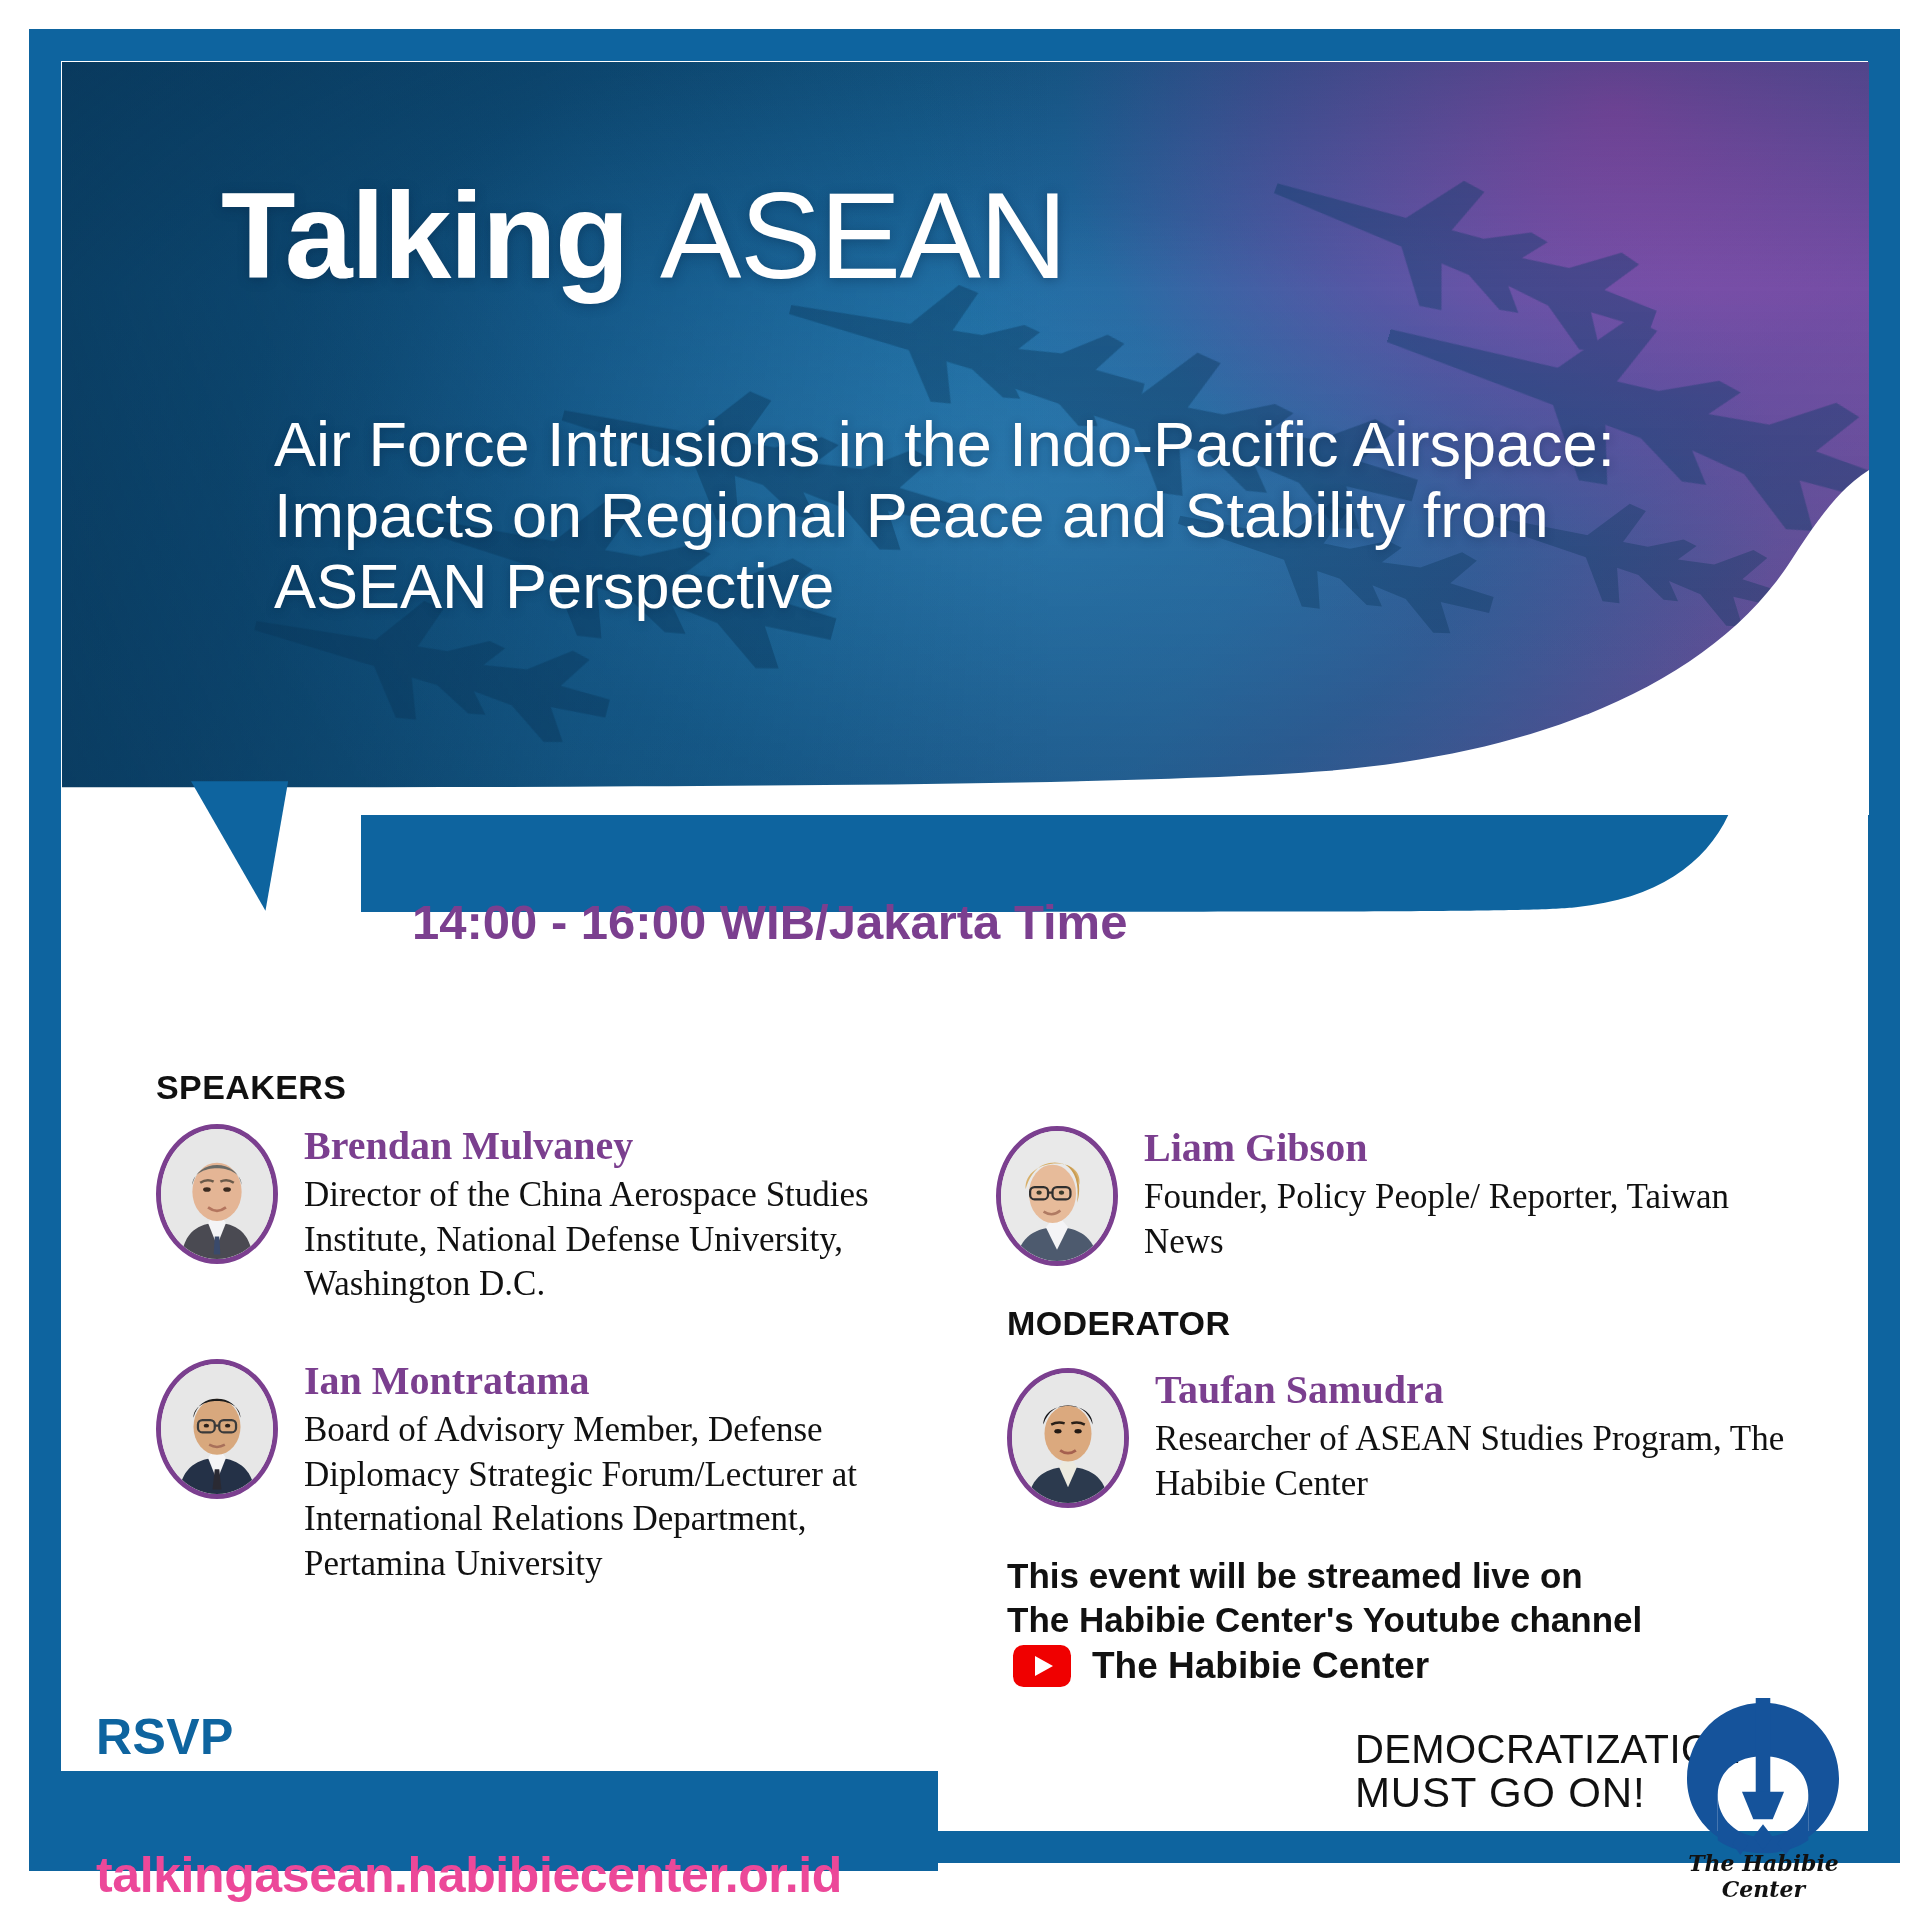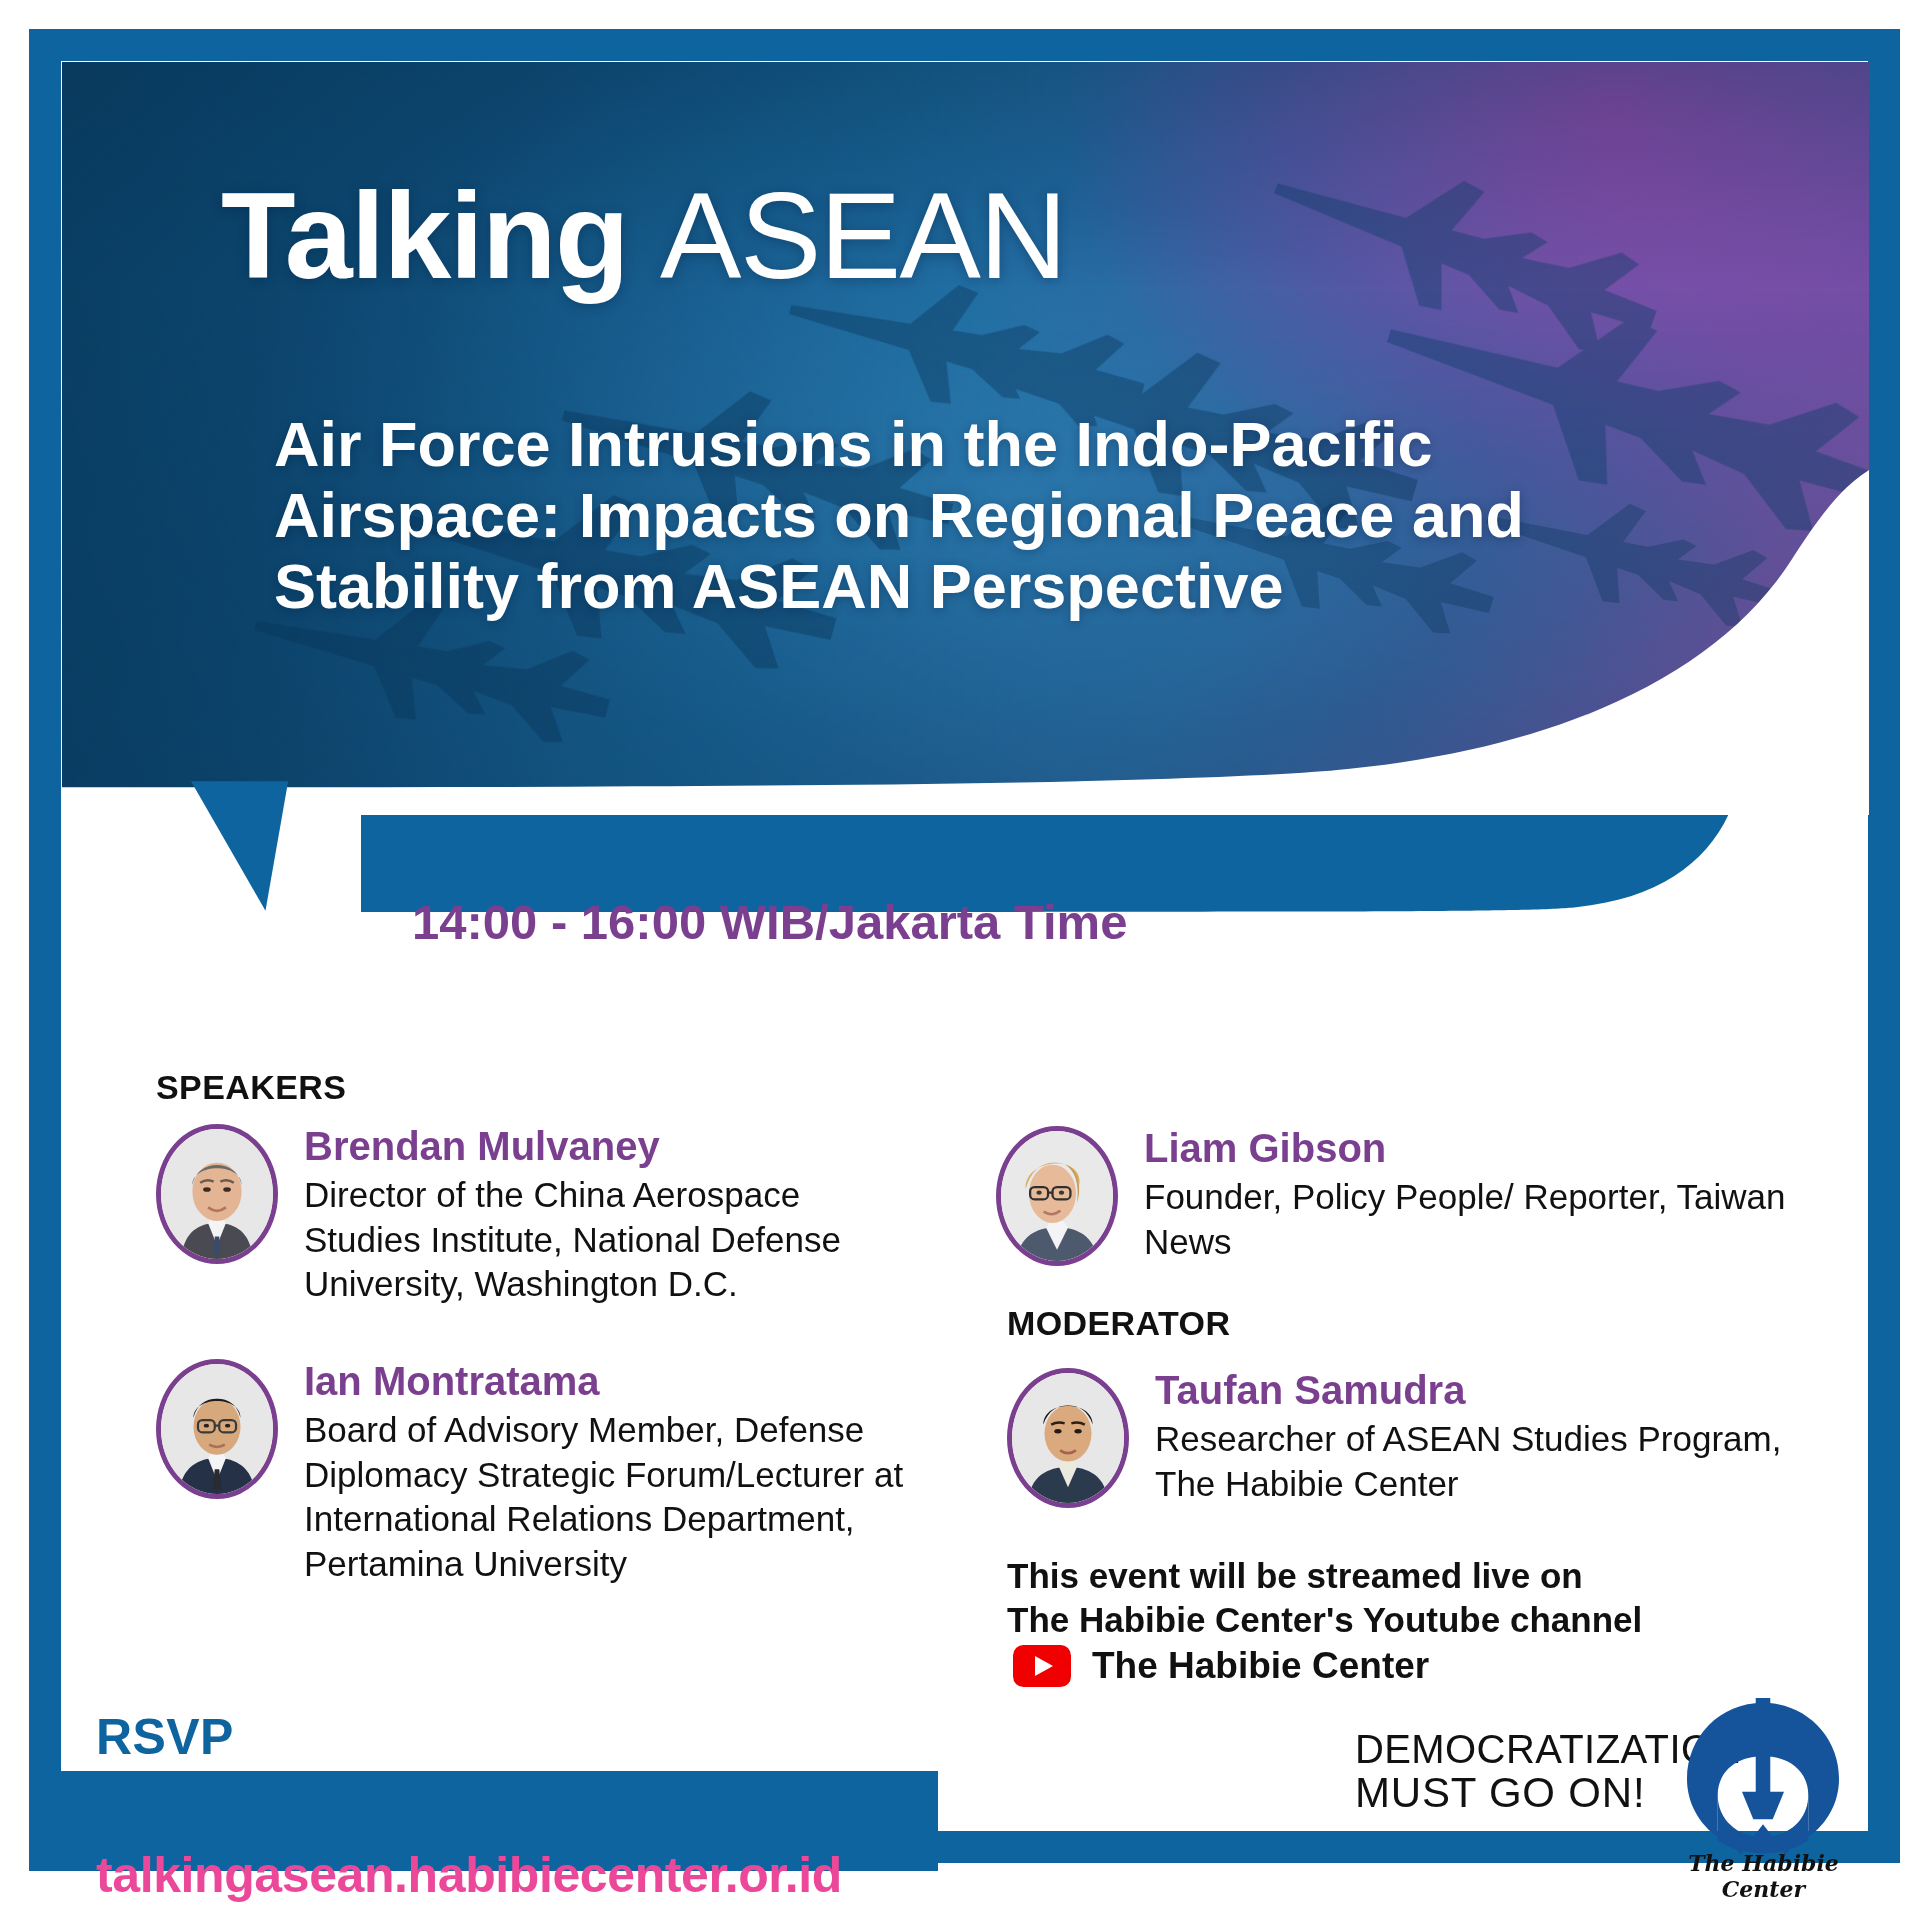--- a/index.html
+++ b/index.html
@@ -23,41 +23,41 @@
   }
   .hero-vig{position:absolute;inset:0;background:
       linear-gradient(to right, rgba(8,52,86,0.55) 0%, rgba(8,52,86,0.15) 28%, rgba(0,0,0,0) 55%),
       linear-gradient(to bottom, rgba(8,52,86,0.35) 0%, rgba(0,0,0,0) 30%, rgba(8,52,86,0.30) 100%);}
   .jets{position:absolute;inset:0;}
 
   .hero-title{position:absolute;left:159px;top:113px;color:#fff;font-size:122px;line-height:1.0;
     letter-spacing:-1.6px;font-weight:700;text-shadow:0 2.4px 11.3px rgba(0,30,60,.35);white-space:nowrap;}
   .hero-title .thin{font-weight:400;}
   .hero-sub{position:absolute;left:212px;top:347px;width:1426px;color:#fff;font-size:63px;
-    line-height:1.13;font-weight:700;text-shadow:0 2.4px 9.7px rgba(0,30,60,.35);}
+    line-height:1.13;font-weight:400;text-shadow:0 2.4px 9.7px rgba(0,30,60,.35);}
 
   
   .hero-cut{position:absolute;left:0;bottom:-3.2px;width:1807px;height:348px;}
 
   
   .tail{position:absolute;left:191px;top:781px;width:170px;height:130px;}
 
   
   .band{position:absolute;left:361px;top:815px;width:1539px;height:97px;}
 
   
   .date-wrap{position:absolute;left:412px;top:894px;color:#7b3f8f;font-size:49px;line-height:1.18;font-weight:700;}
 
   
   .lbl{position:absolute;color:#111;font-size:34px;font-weight:700;letter-spacing:0.4px;}
   #lbl-speakers{left:156px;top:1068px;}
   #lbl-moderator{left:1007px;top:1304px;}
 
   
-  .person{position:absolute;display:flex;align-items:flex-start;}
+  .person{position:absolute;display:flex;align-items:flex-start;font-family:Liberation Serif, serif;}
   .avatar{flex:0 0 auto;width:112px;height:130px;border-radius:50%;border:5.7px solid #7b3f8f;
     background:#e6e6e6;overflow:hidden;position:relative;}
   .avatar svg{position:absolute;left:0;top:0;width:100%;height:100%;}
   .pinfo{margin-left:26px;}
   .pname{color:#7b3f8f;font-size:40px;font-weight:700;line-height:1.1;margin-bottom:4.9px;white-space:nowrap;}
   .prole{color:#111;font-size:35px;font-weight:300;line-height:1.28;}
 
   #p-mulvaney {left:156px;top:1124px;width:762px;}
   #p-montratama{left:156px;top:1359px;width:762px;}
   #p-gibson   {left:996px;top:1126px;width:810px;}

